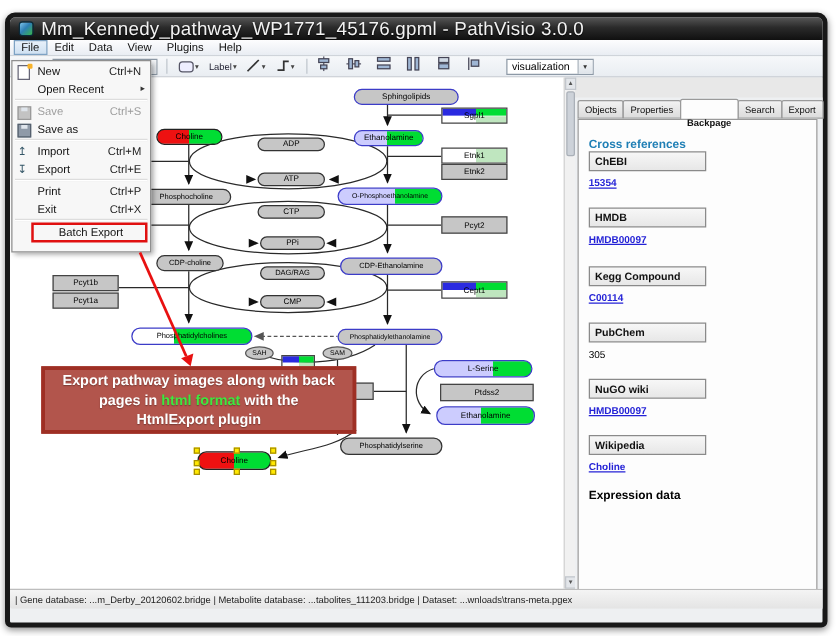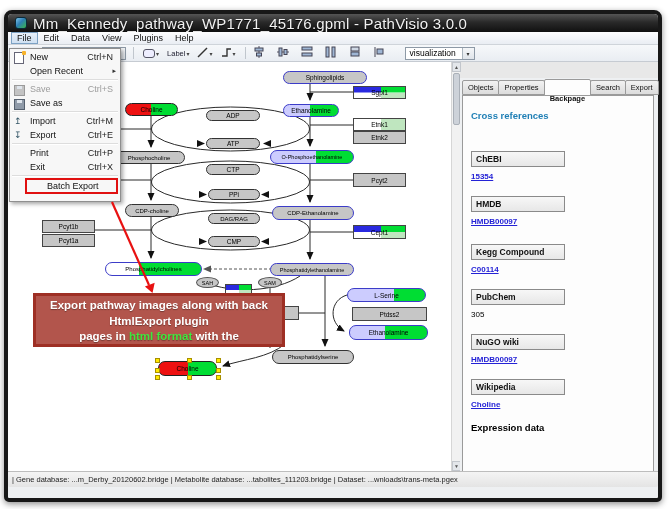--- a/index.html
+++ b/index.html
@@ -72,21 +72,21 @@
   .hscroll .arr{position:absolute;top:0;width:10px;height:9px;background:#e3e6ea;border:1px solid #c2c6cc;font-size:5px;color:#555;display:flex;align-items:center;justify-content:center;box-sizing:border-box;}
   .hscroll .thumb{position:absolute;left:135px;top:1px;width:169px;height:7px;background:#cdd2d9;border:1px solid #aab0b8;border-radius:2px;box-sizing:border-box;}
   
   .rightpanel{position:absolute;left:452px;top:16px;width:198px;height:409px;background:#eef0f2;}
   .tabs{position:absolute;left:2px;top:2px;height:15px;display:flex;}
   .tab{font-size:7.5px;color:#111;background:linear-gradient(#f2f2f2,#dcdcdc);border:1px solid #9a9a9a;
        padding:2px 5px 1px 5px;margin-right:-1px;border-radius:2px 2px 0 0;}
   .tab.active{background:#fdfdfd;font-weight:bold;position:relative;top:-1px;padding-top:14px;z-index:2;}
   .panelbody{position:absolute;left:2px;top:17px;width:192px;height:390px;background:#fdfdfd;border:1px solid #9a9a9a;
              box-sizing:border-box;padding:14px 0 0 8px;overflow:hidden;}
-  .xref-heading{color:#1f7fb5;font-weight:bold;font-size:9.5px;margin-bottom:30px;}
+  .xref-heading{color:#1f7fb5;font-weight:bold;font-size:9.5px;}
   .xsec{margin-bottom:15px;}
   .xsec .hbox{width:84px;border:1px solid #8a8a8a;background:linear-gradient(#f7f7f7,#e7e7e7);
               font-size:8.5px;font-weight:bold;color:#111;padding:2px 4px;box-sizing:content-box;white-space:nowrap;}
   .xsec .hbox.wide{width:auto;display:inline-block;min-width:84px;}
   .xsec .val{margin-top:5px;font-size:8px;}
   .xsec .val.link{color:#2422d6;font-weight:bold;text-decoration:underline;}
   .xfooter{font-size:9.5px;font-weight:bold;color:#000;margin-top:-2px;}
   
   .statusbar{position:absolute;left:0;top:457px;width:650px;height:16px;background:linear-gradient(#f4f4f4,#e4e4e4);
              border-top:1px solid #bdbdbd;display:flex;align-items:center;font-size:7.5px;color:#222;padding-left:4px;box-sizing:border-box;border-radius:0 0 2px 2px;}
@@ -248,22 +248,22 @@
           <div class="node" style="left: 150px; top: 299px; width: 59px; height: 15px; background: linear-gradient(90deg, rgb(238, 17, 17) 0px, rgb(238, 17, 17) 50%, rgb(0, 221, 51) 50%, rgb(0, 221, 51) 100%); border: 1px solid rgb(34, 34, 34); border-radius: 7px;">Choline<div class="handle" style="left: -4px; top: -4px;"></div><div class="handle" style="left: 27.5px; top: -4px;"></div><div class="handle" style="left: 57px; top: -4px;"></div><div class="handle" style="left: -4px; top: 5.5px;"></div><div class="handle" style="left: 57px; top: 5.5px;"></div><div class="handle" style="left: -4px; top: 13px;"></div><div class="handle" style="left: 27.5px; top: 13px;"></div><div class="handle" style="left: 57px; top: 13px;"></div></div>
           <div class="node" style="left: 345px; top: 24px; width: 53px; height: 13px; background-image: linear-gradient(90deg, rgb(42, 42, 224) 0px, rgb(42, 42, 224) 52%, rgb(0, 221, 51) 52%, rgb(0, 221, 51) 100%), linear-gradient(90deg, rgb(255, 255, 255) 0px, rgb(255, 255, 255) 52%, rgb(191, 230, 191) 52%, rgb(191, 230, 191) 100%); background-size: 100% 50%, 100% 50%; background-position: center top, center bottom; background-repeat: no-repeat; border: 1px solid rgb(68, 68, 68); border-radius: 0px;">Sgpl1</div>
           <div class="node" style="left: 345px; top: 56px; width: 53px; height: 13px; background: linear-gradient(90deg, rgb(255, 255, 255) 0px, rgb(255, 255, 255) 52%, rgb(191, 230, 191) 52%, rgb(191, 230, 191) 100%); border: 1px solid rgb(68, 68, 68); border-radius: 0px;">Etnk1</div>
           <div class="node" style="left: 345px; top: 69px; width: 53px; height: 13px; background: rgb(198, 198, 198); border: 1px solid rgb(68, 68, 68); border-radius: 0px;">Etnk2</div>
           <div class="node" style="left: 345px; top: 111px; width: 53px; height: 14px; background: rgb(198, 198, 198); border: 1px solid rgb(68, 68, 68); border-radius: 0px;">Pcyt2</div>
           <div class="node" style="left: 345px; top: 163px; width: 53px; height: 14px; background-image: linear-gradient(90deg, rgb(42, 42, 224) 0px, rgb(42, 42, 224) 52%, rgb(0, 221, 51) 52%, rgb(0, 221, 51) 100%), linear-gradient(90deg, rgb(255, 255, 255) 0px, rgb(255, 255, 255) 52%, rgb(191, 230, 191) 52%, rgb(191, 230, 191) 100%); background-size: 100% 50%, 100% 50%; background-position: center top, center bottom; background-repeat: no-repeat; border: 1px solid rgb(68, 68, 68); border-radius: 0px;">Cept1</div>
           <div class="node" style="left: 34px; top: 158px; width: 53px; height: 13px; background: rgb(198, 198, 198); border: 1px solid rgb(68, 68, 68); border-radius: 0px;">Pcyt1b</div>
           <div class="node" style="left: 34px; top: 172px; width: 53px; height: 13px; background: rgb(198, 198, 198); border: 1px solid rgb(68, 68, 68); border-radius: 0px;">Pcyt1a</div>
           <div class="annotation">
           <div>Export pathway images along with back</div>
+          <div><span>pages in </span><span class="hl">html format</span><span> with the</span></div>
           <div>HtmlExport plugin</div>
-          <div><span>pages in </span><span class="hl">html format</span><span> with the</span></div>
         </div>
       </div>
 
       <div class="vscroll">
         <div class="arr" style="top:0;">▲</div>
         <div class="thumb"></div>
         <div class="arr" style="bottom:0;">▼</div>
       </div>
       <div class="hscroll">
         <div class="arr" style="left:0;">◄</div>

